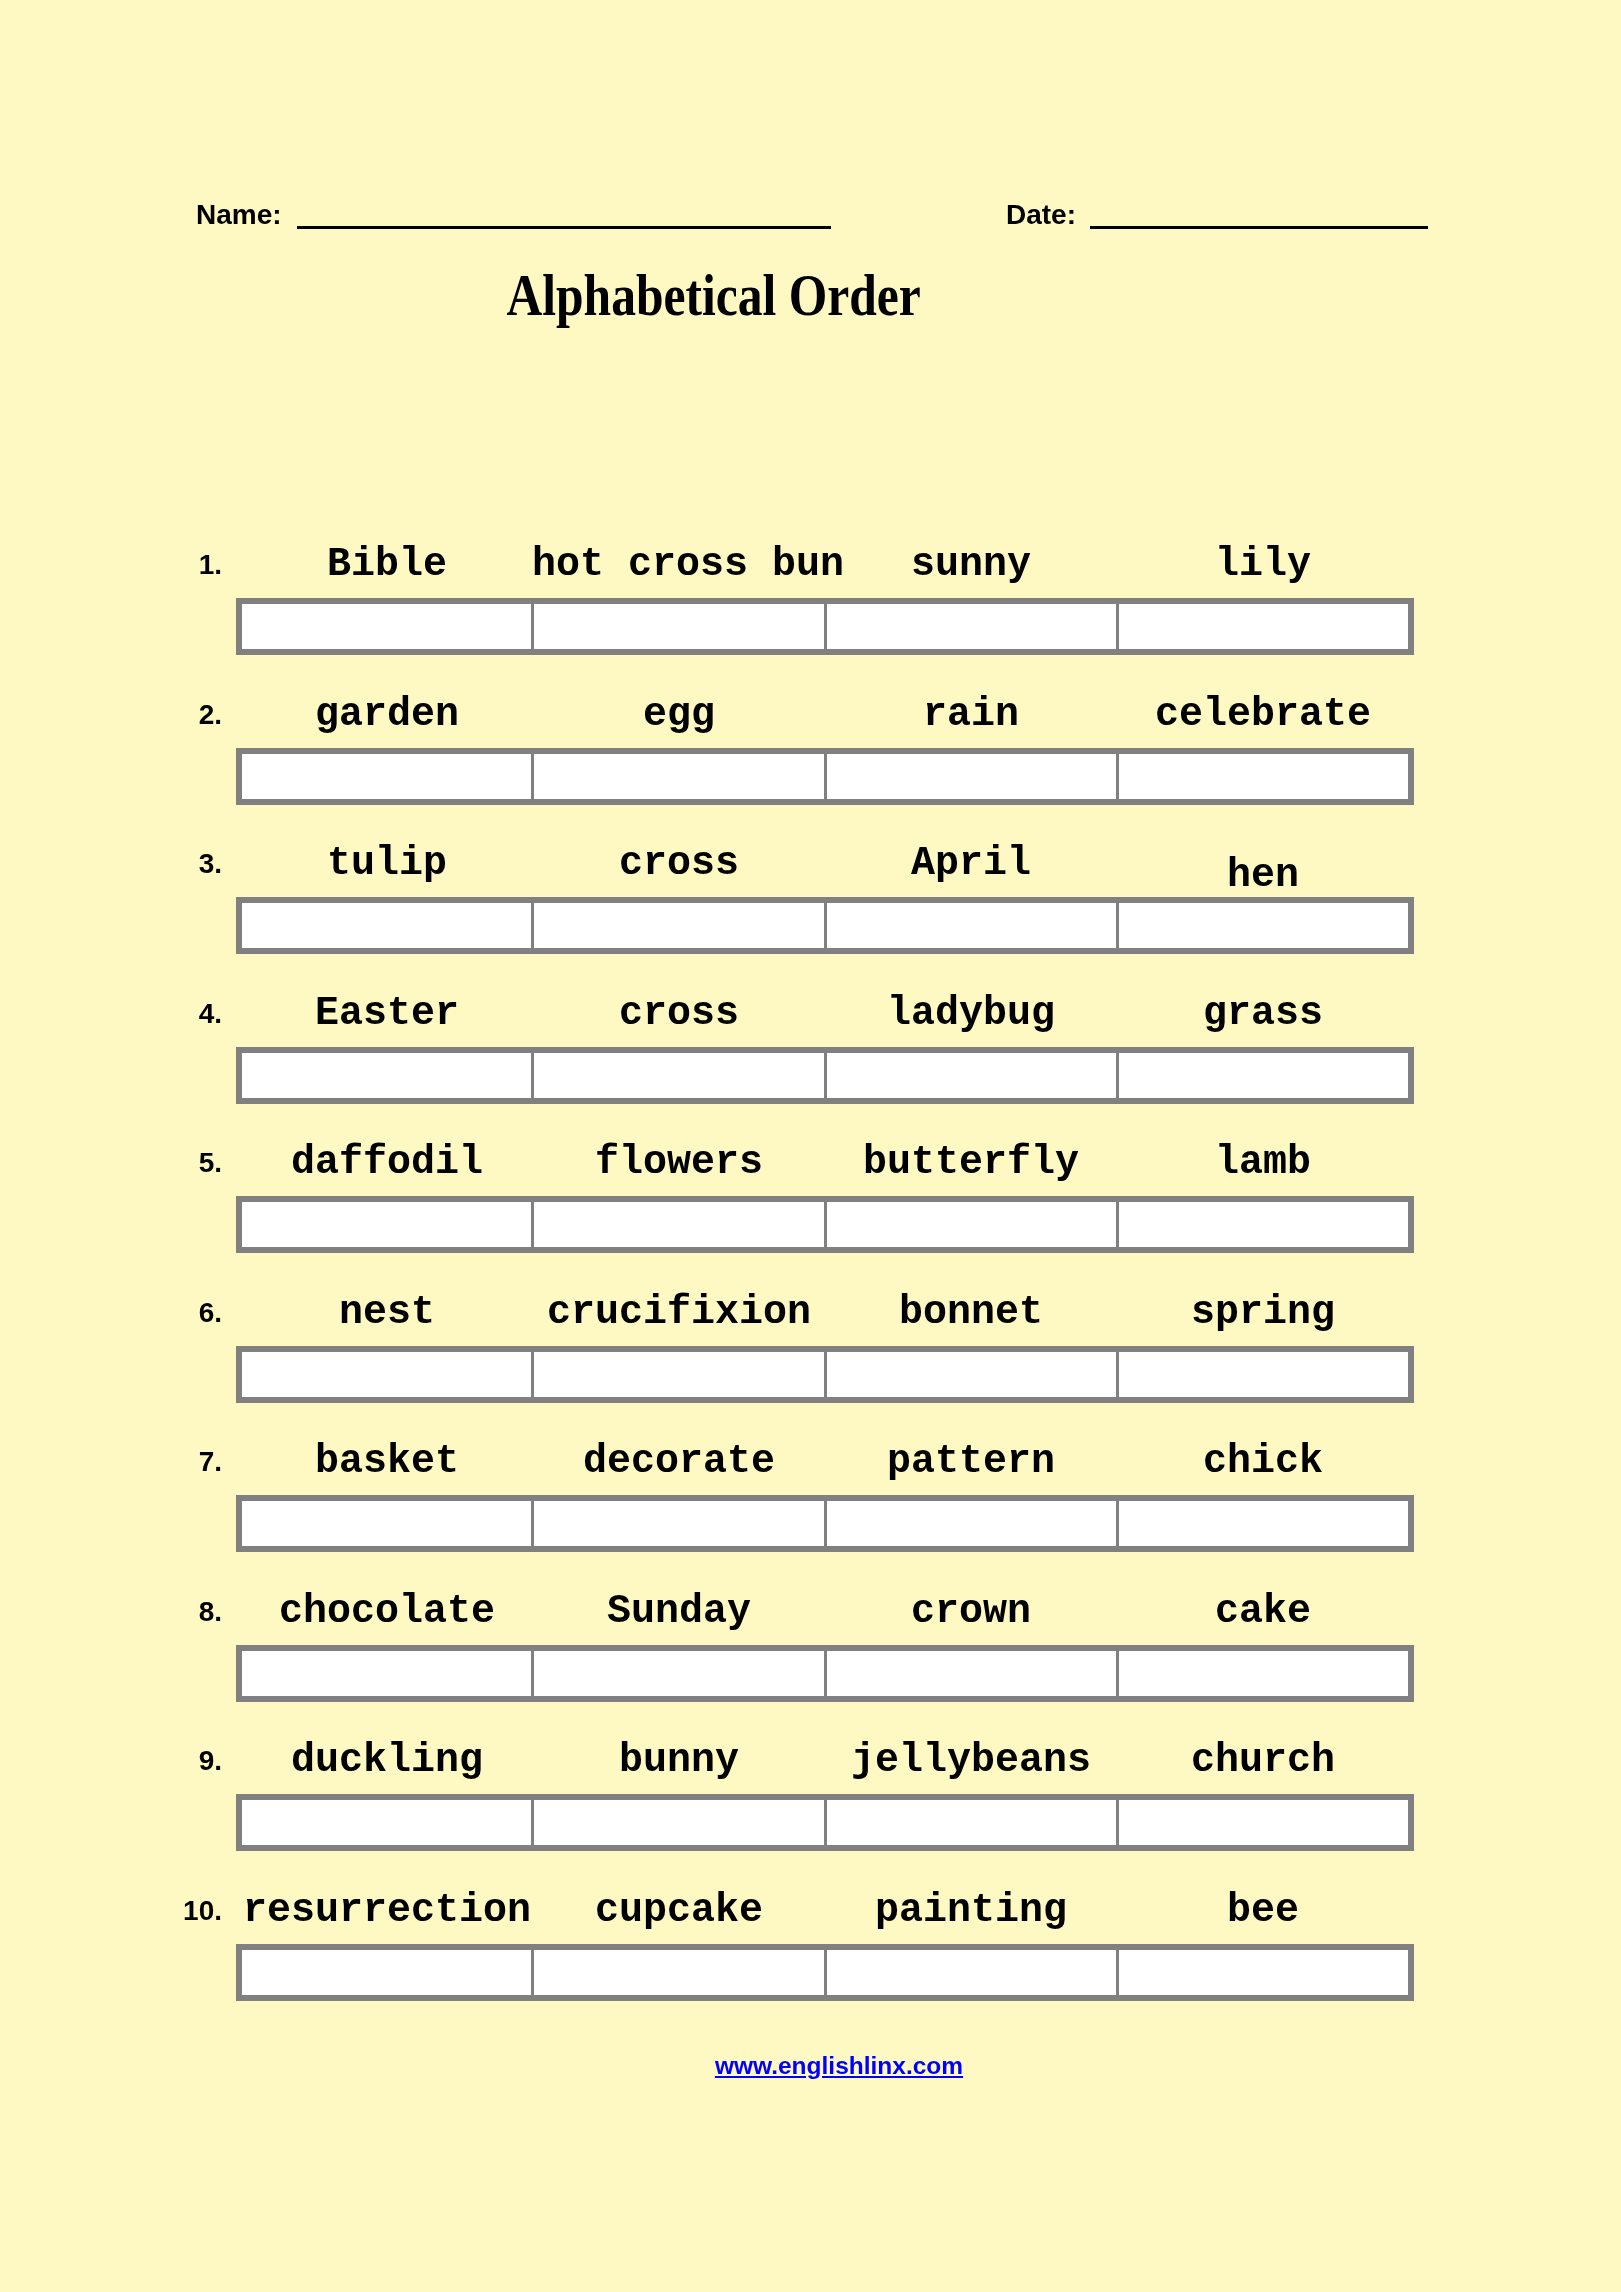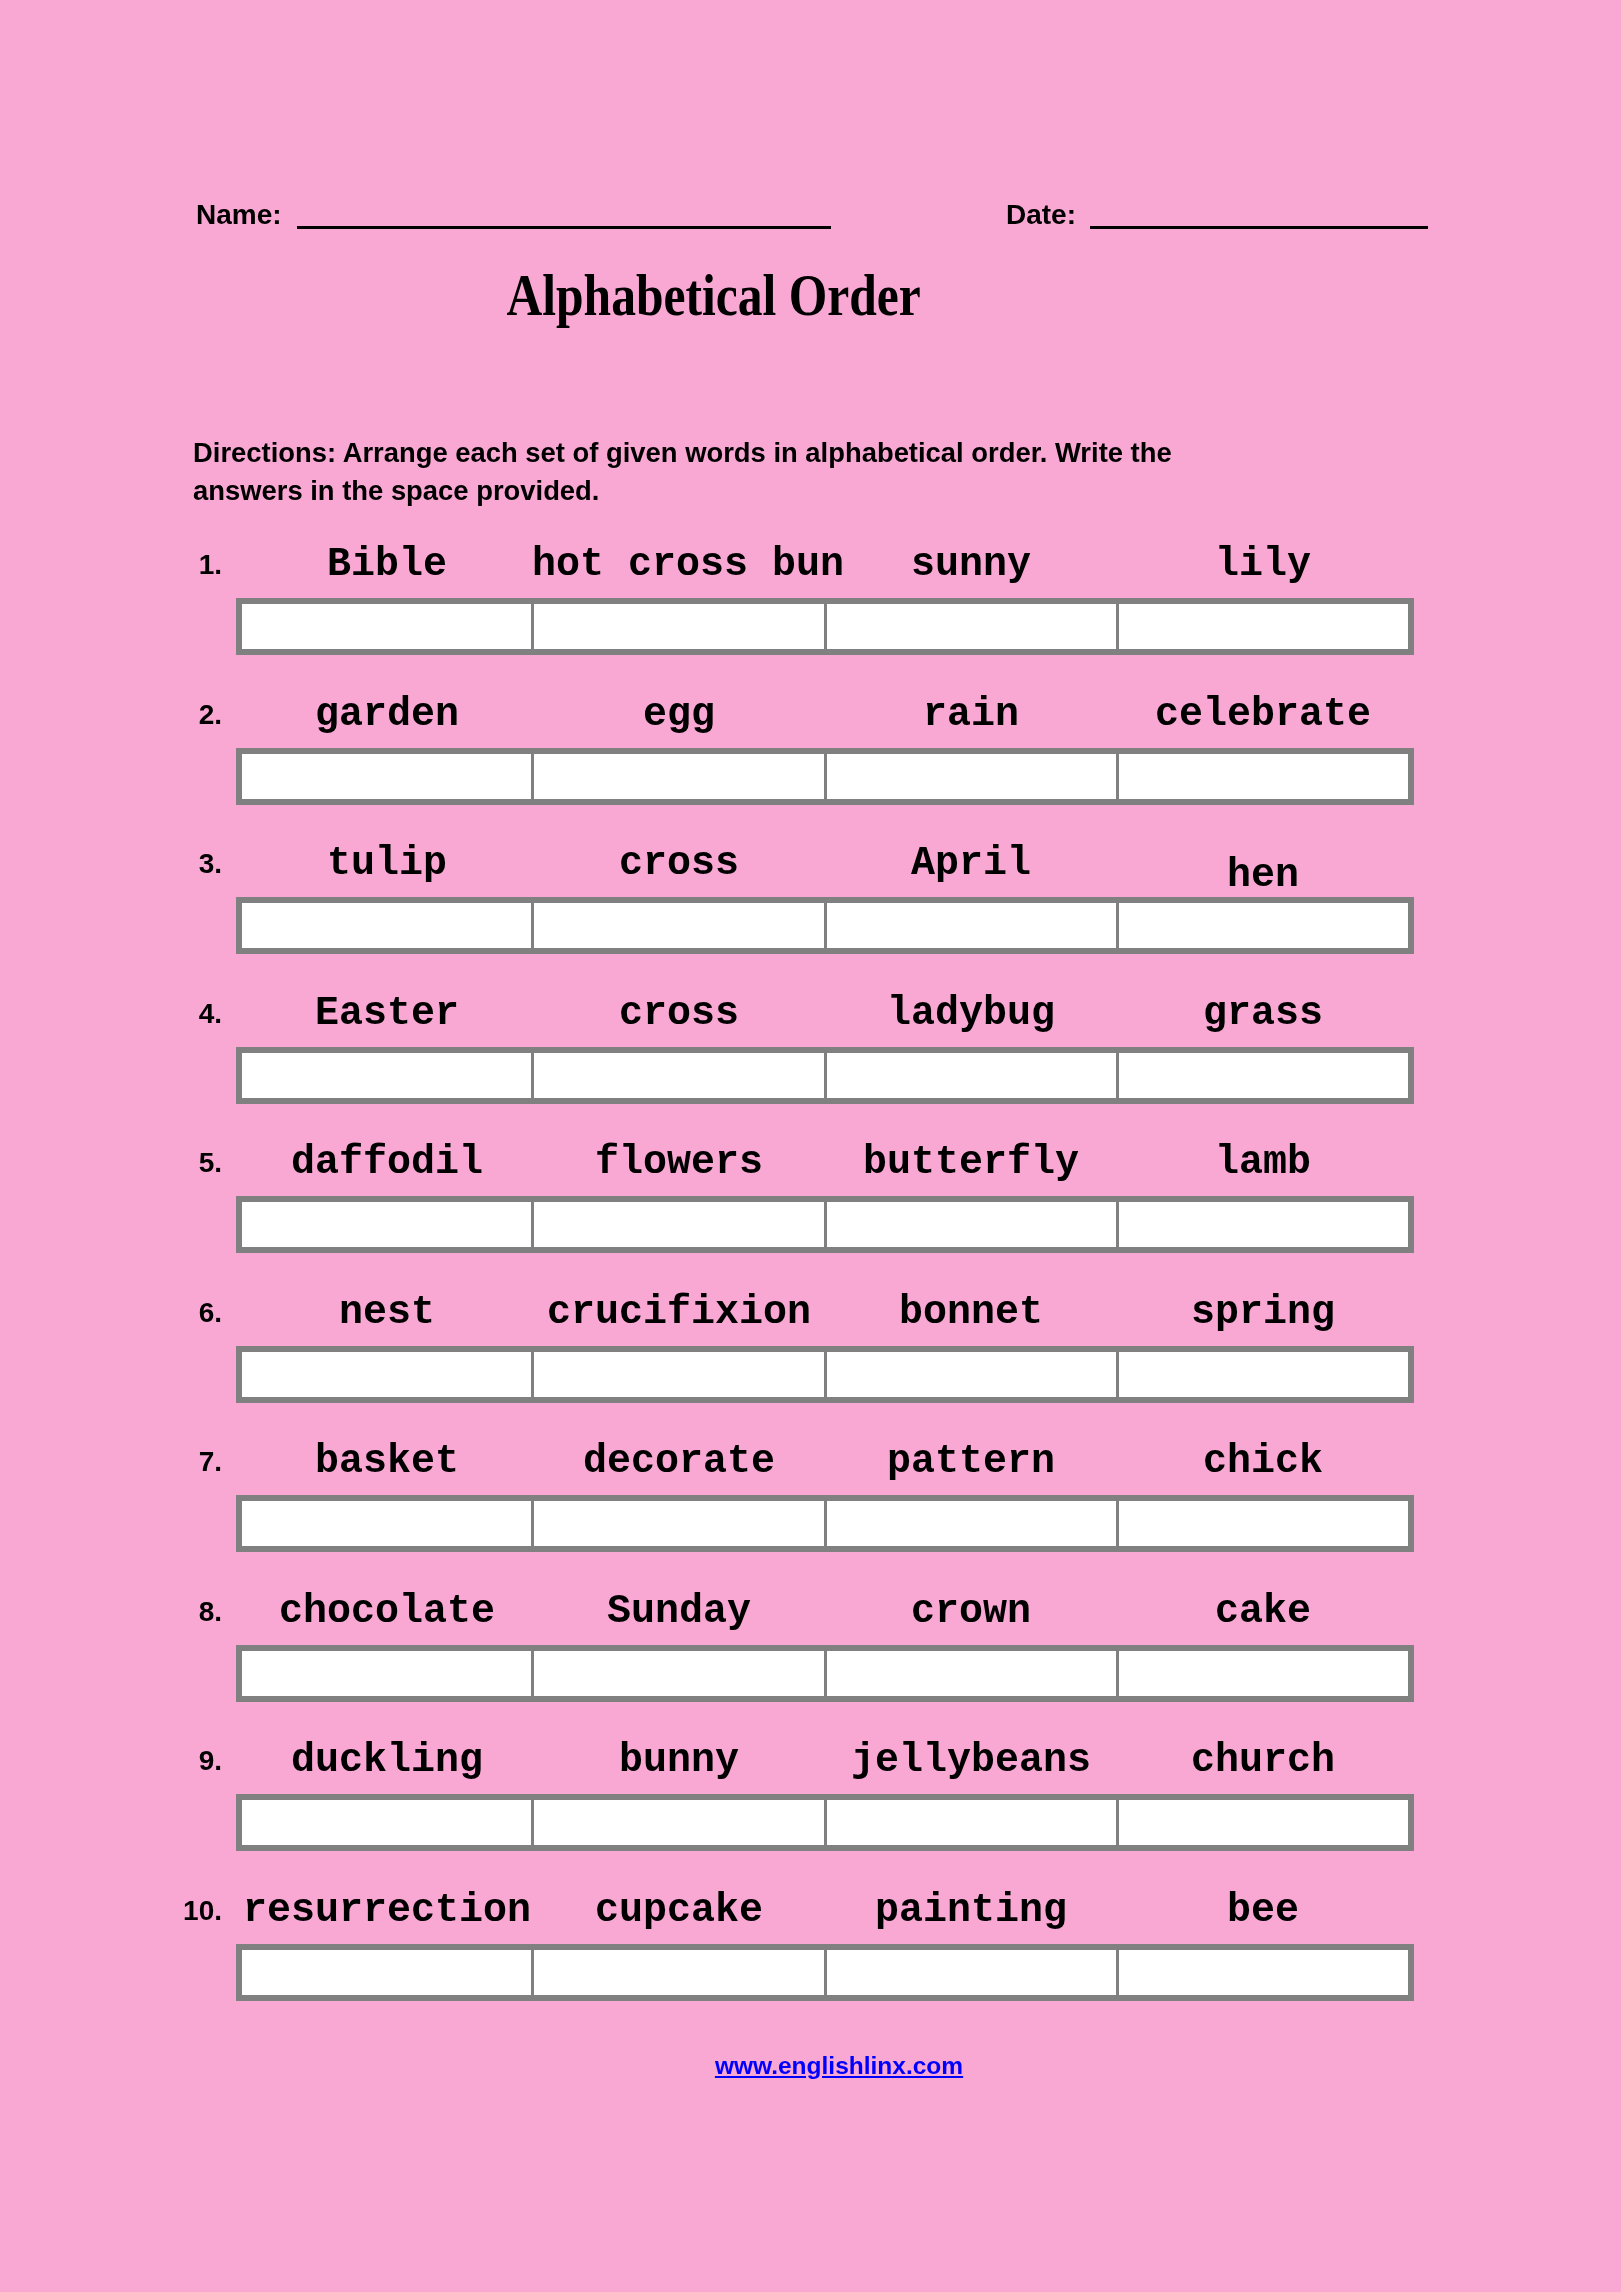--- a/index.html
+++ b/index.html
@@ -5,21 +5,21 @@
   html, body { margin: 0; padding: 0; }
   body {
     width: 1621px; height: 2293px;
     background: #ffffff;
     font-family: "Liberation Sans", sans-serif;
     color: #000000;
   }
   .page {
     position: relative;
     width: 1621px; height: 2293px;
-    background: #f9a8d4;
+    background: #fef9c3;
     overflow: hidden;
   }
   
   .hdr-label {
     position: absolute;
     font-size: 28px; font-weight: bold; line-height: 33px;
     white-space: nowrap;
   }
   .name-label { left: 196px; top: 198px; }
   .date-label { left: 1006px; top: 198px; }
@@ -95,24 +95,20 @@
 <div class="page">
 
   <div class="hdr-label name-label">Name:</div>
   <div class="fill-line name-line"></div>
 
   <div class="hdr-label date-label">Date:</div>
   <div class="fill-line date-line"></div>
 
   <div class="title-line title-1"><span>Alphabetical Order</span></div>
 
-  <div class="directions">
-    <div>Directions: Arrange each set of given words in alphabetical order. Write the</div>
-    <div>answers in the space provided.</div>
-  </div>
 
   <div id="exercises-host">
   <div class="exercise" style="top: 545px;">
     <div class="exercise-number">1.</div>
     <div class="word" style="left: 240px;">Bible</div>
         <div class="word" style="left: 532px;">hot cross bun</div>
         <div class="word" style="left: 824px;">sunny</div>
         <div class="word" style="left: 1116px;">lily</div>
         <div class="answer-table">
           <div class="answer-cell"></div>

